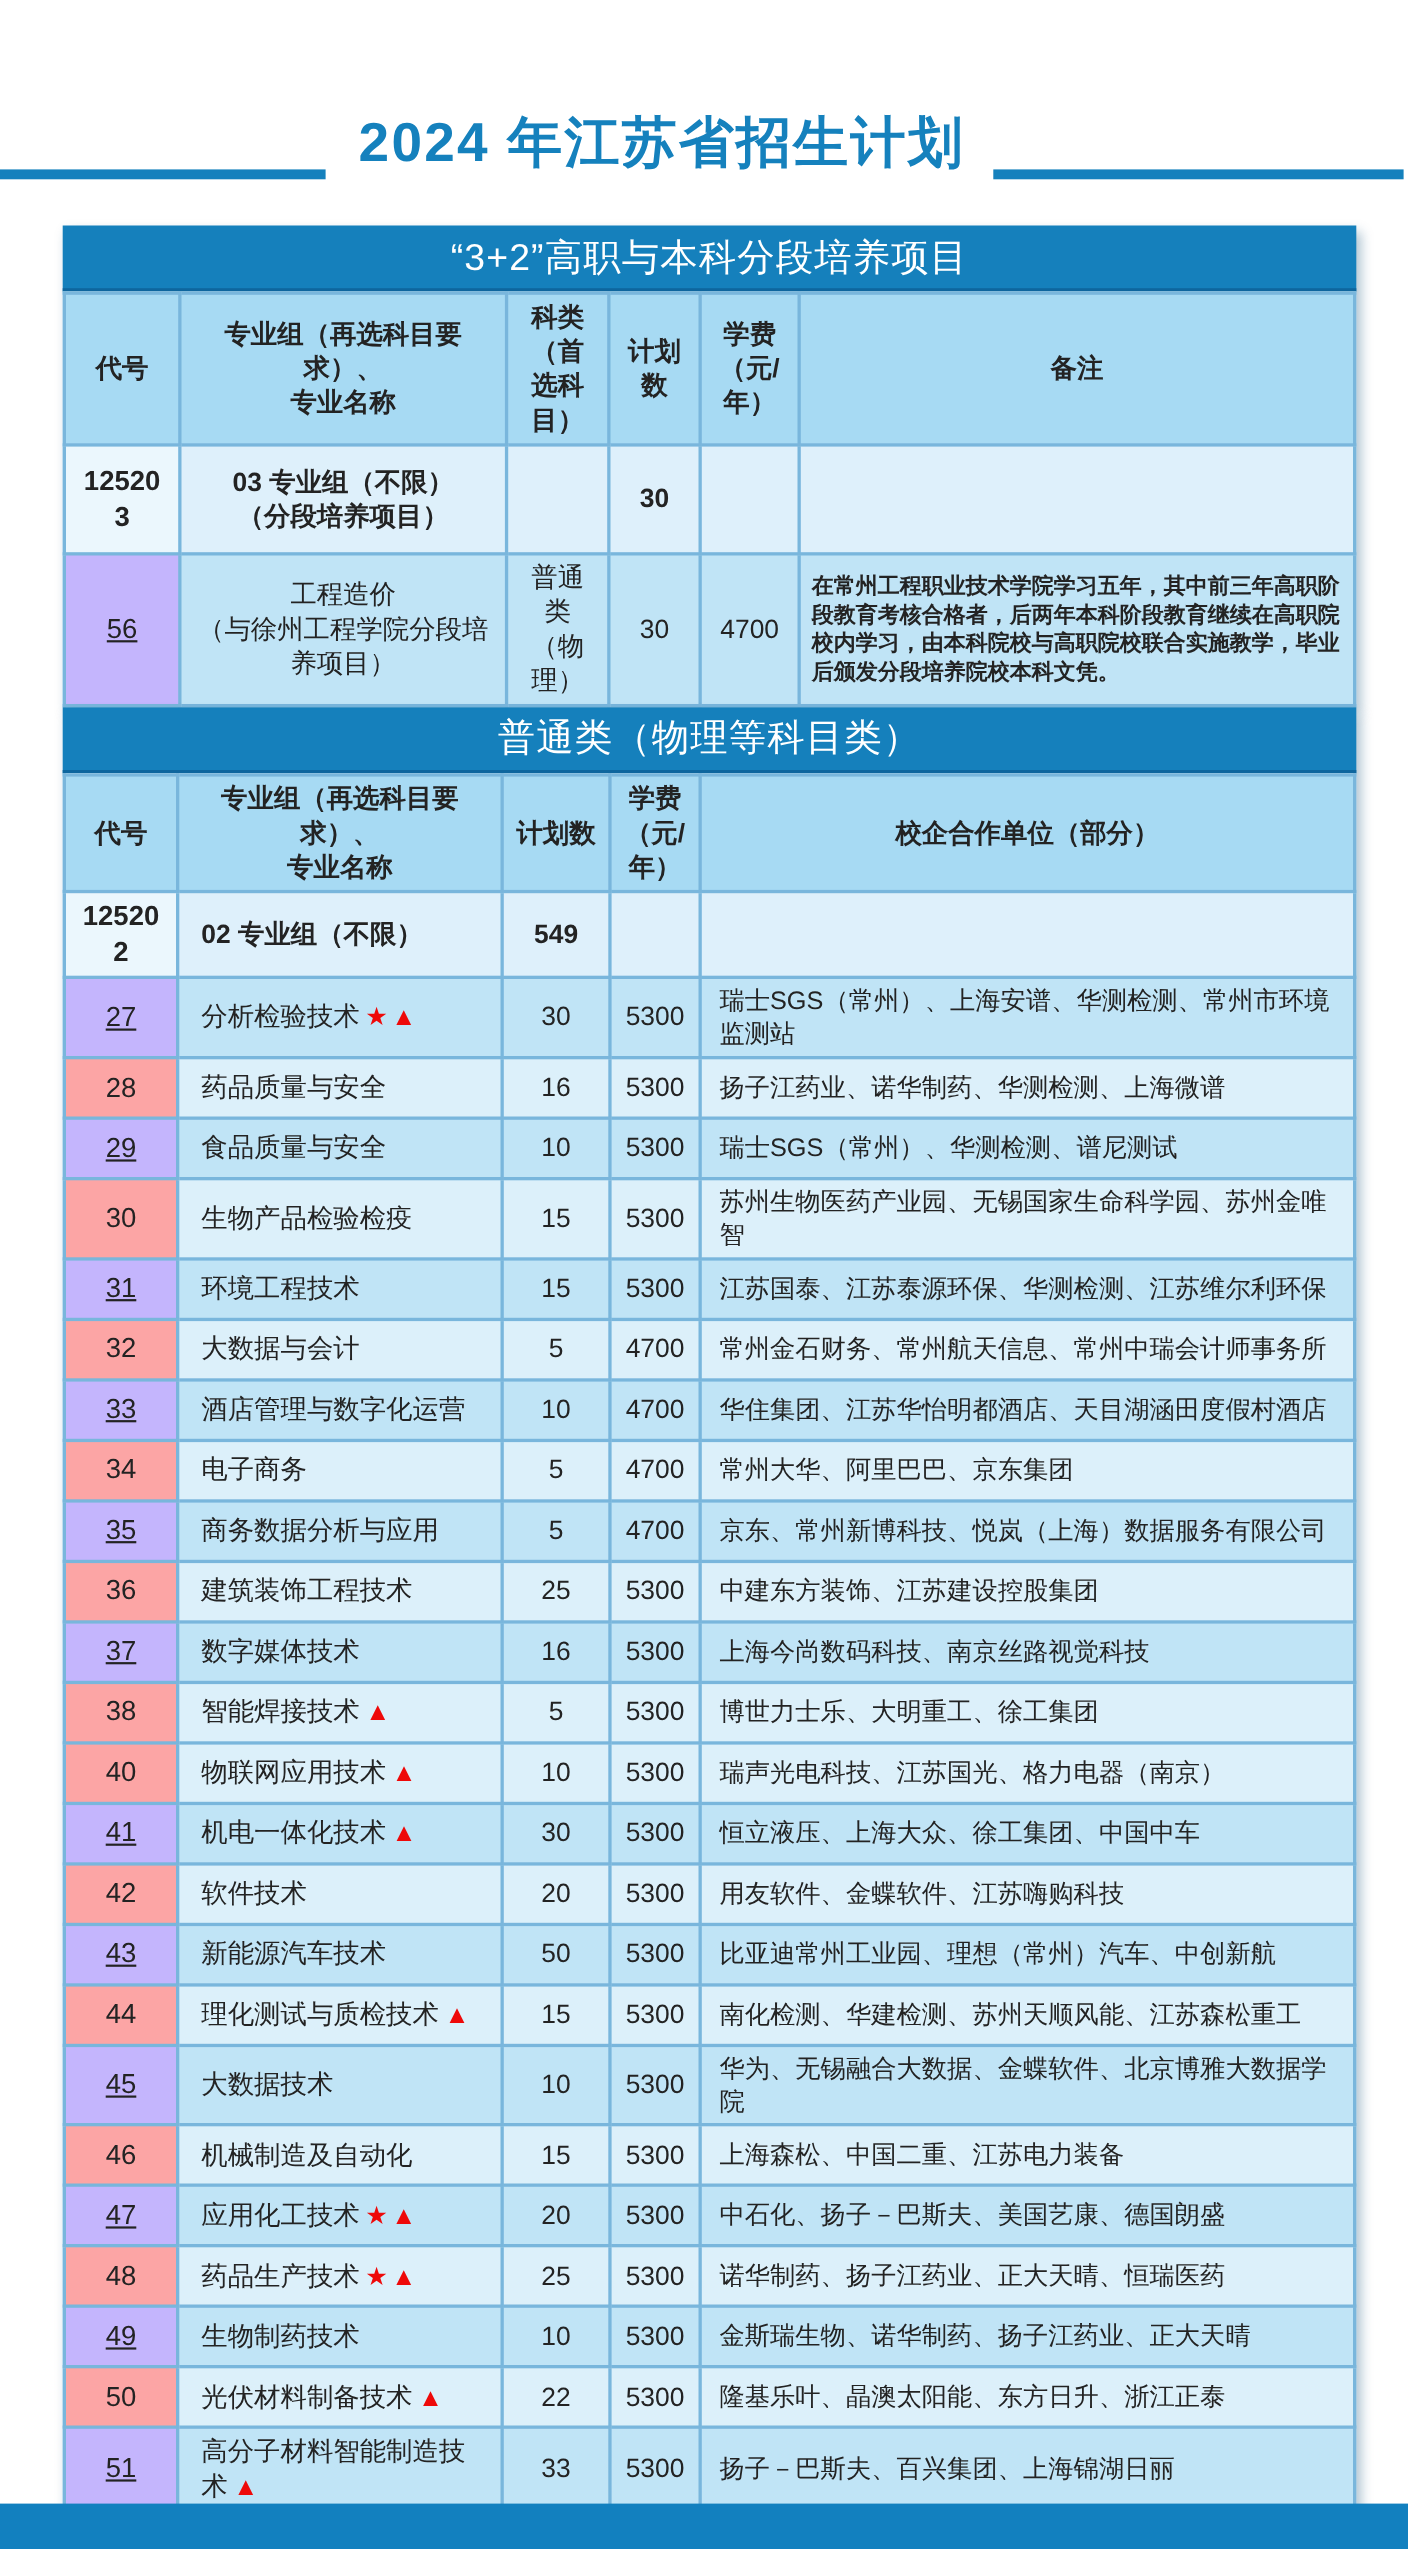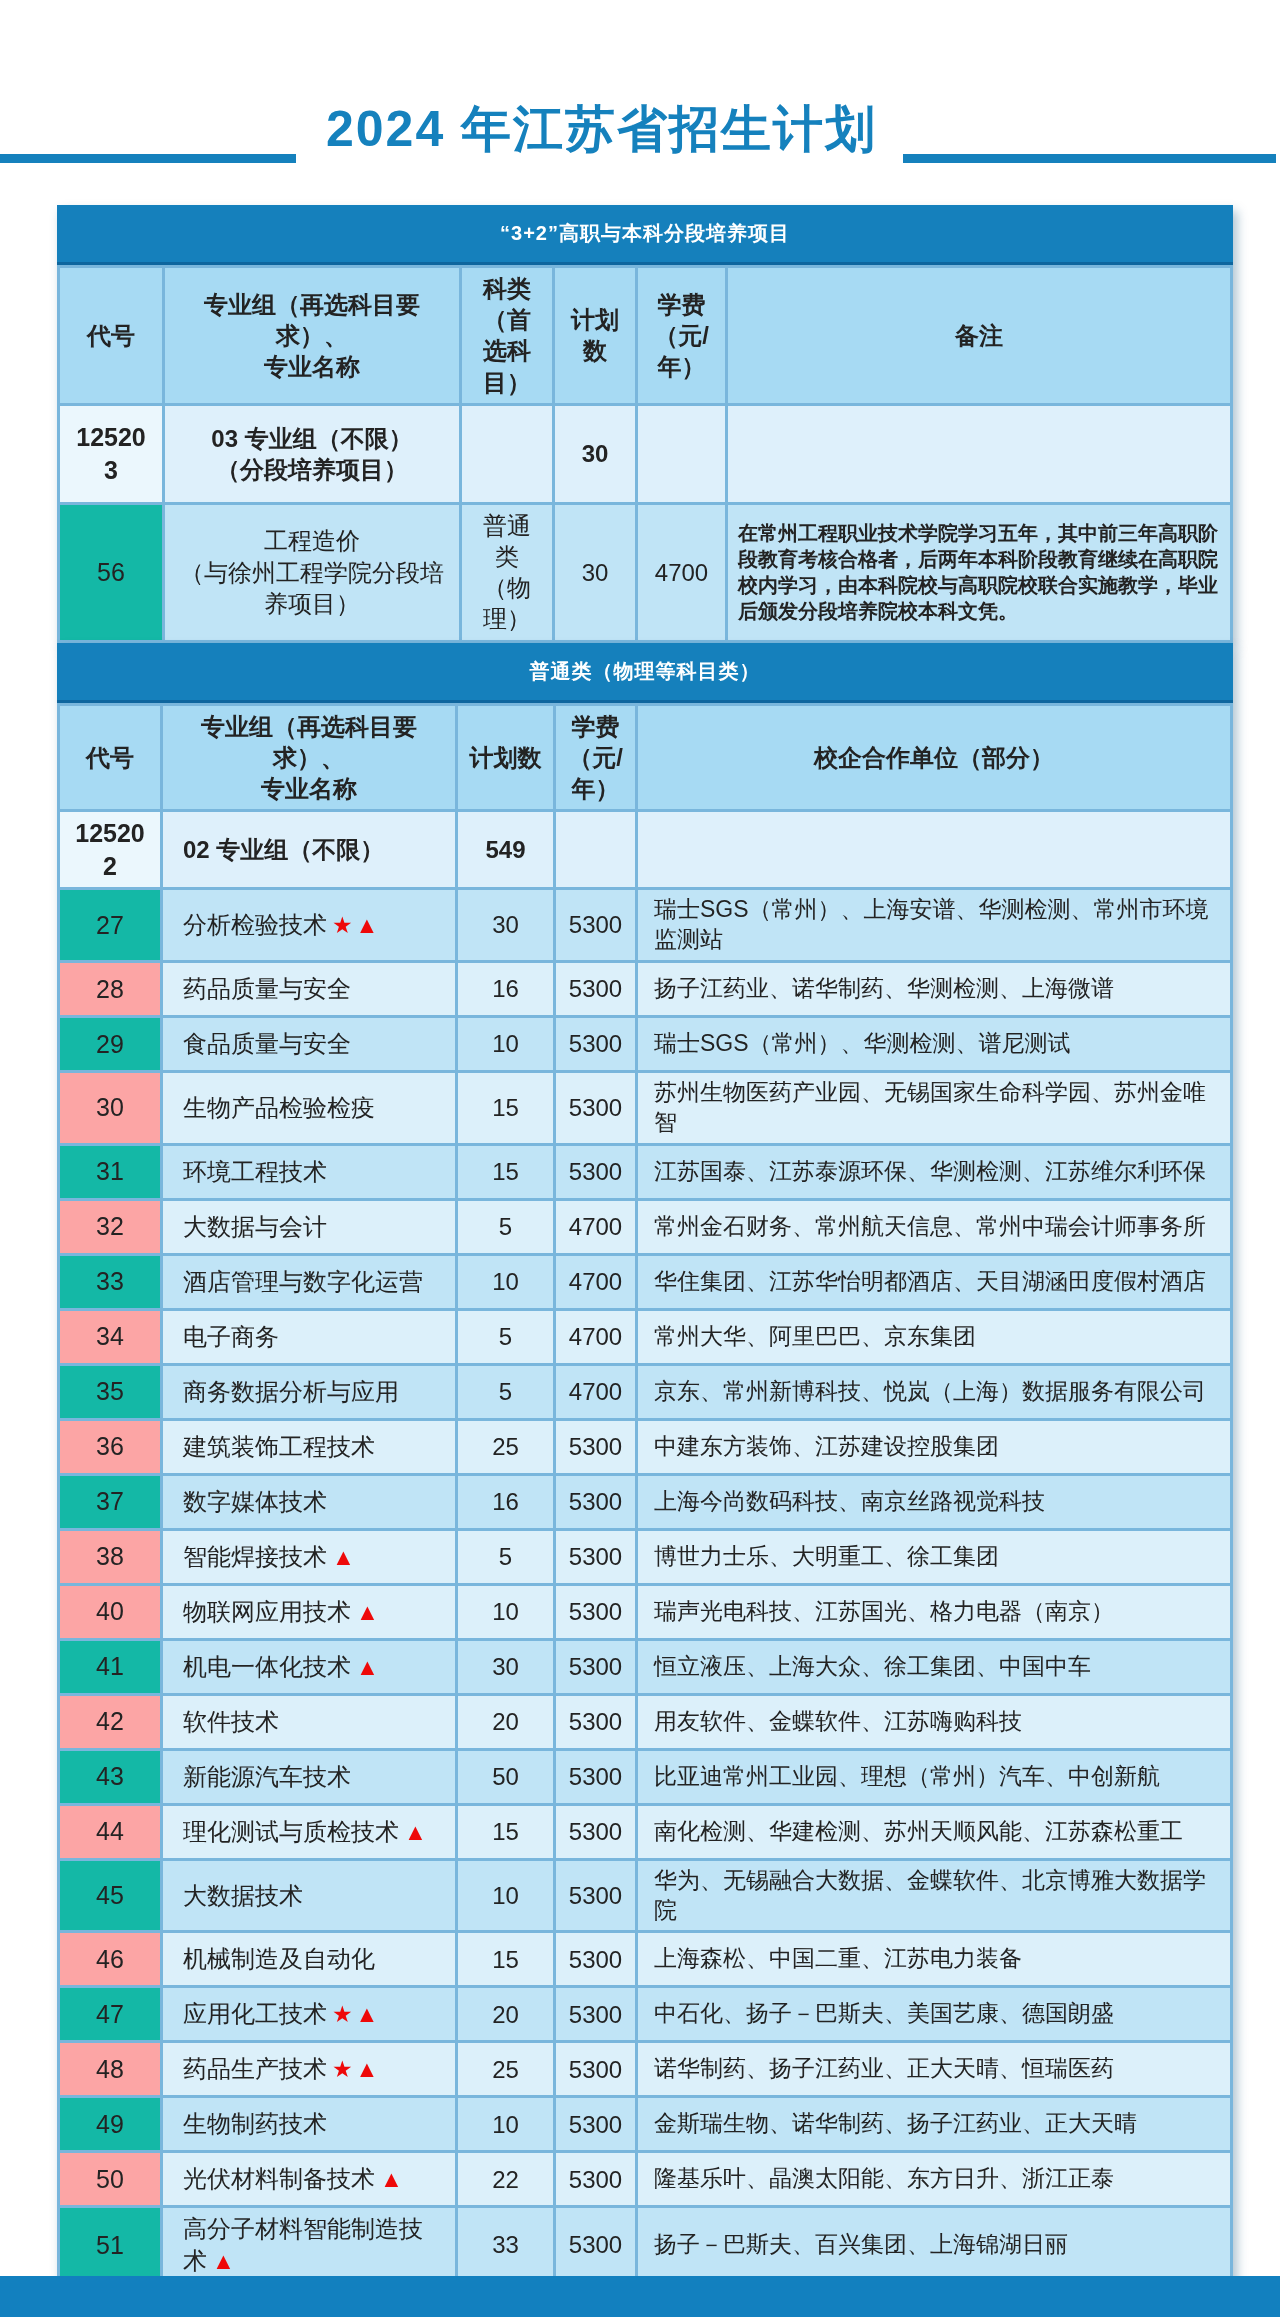--- a/index.html
+++ b/index.html
@@ -14,32 +14,32 @@
   .title-line.left{width:296px;}
   .title-line.right{flex:1;margin-right:4px;}
   .page-title{font-size:50px;font-weight:700;color:#1581bd;margin:0 26px 0 30px;
               letter-spacing:2px;white-space:nowrap;}
   
   .content{position:absolute;top:205px;left:57px;width:1176px;}
   .section{box-shadow:4px 6px 10px rgba(20,80,120,.35);}
   .section-bar{
     height:57px;background:#1580bc;border-bottom:3px solid #0e669e;
     display:flex;align-items:center;justify-content:center;
-    color:#ffffff;font-size:20px;font-weight:700;letter-spacing:1px;
+    color:#ffffff;font-size:34px;font-weight:400;letter-spacing:1px;
   }
   table{width:100%;border-collapse:collapse;table-layout:fixed;background:#cde9f7;}
   th,td{border:3px solid #79b6dc;vertical-align:middle;text-align:center;
         padding:5px 10px;font-size:24px;line-height:1.3;word-break:break-all;}
   th{background:#a7daf3;font-weight:700;white-space:pre-line;}
   td{white-space:pre-line;}
   
   tr.group td{background:#def0fb;font-weight:700;}
   tr.group td:first-child{background:#ebf7fd;}
   tr.odd td{background:#c0e4f6;}
-  tr.odd td:first-child{background:#14b8a6;}
+  tr.odd td:first-child{background:#c4b5fd;text-decoration:underline;}
   tr.even td{background:#dcf0fa;}
   tr.even td:first-child{background:#fca5a5;text-align:center;}
   
   .t1 th{height:76px;}
   .t1 tr.group td{height:86px;}
   .t1 tr.odd td{height:90px;}
   .t1 .remark{font-size:20px;text-align:left;padding:6px 10px;line-height:1.3;font-weight:bold;}
   
   .t2 th{height:62px;}
   .t2 tr.group td{height:40px;}

